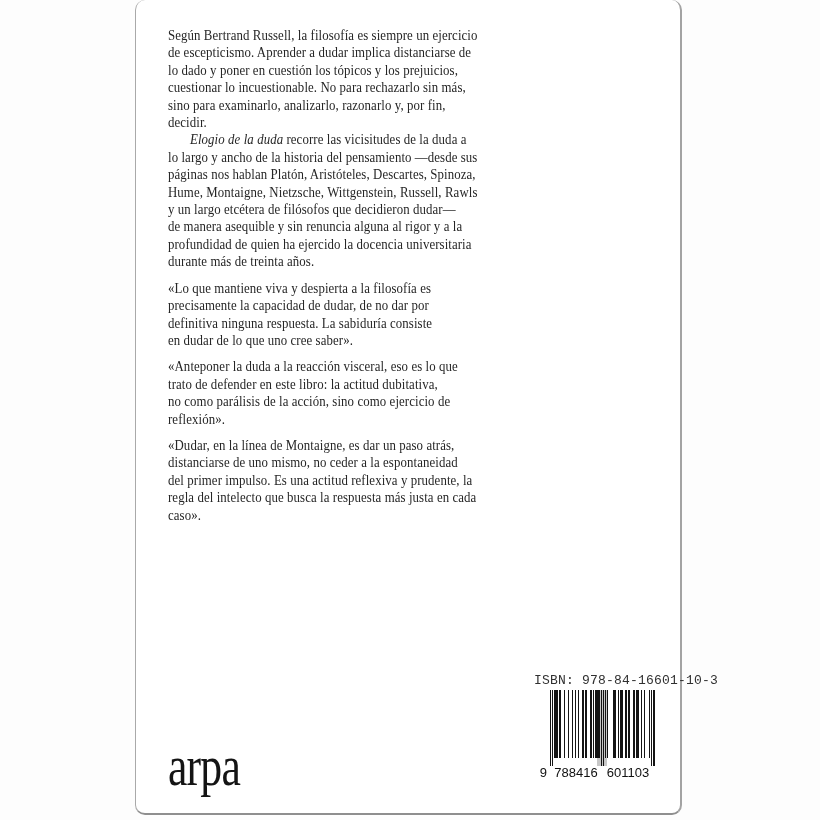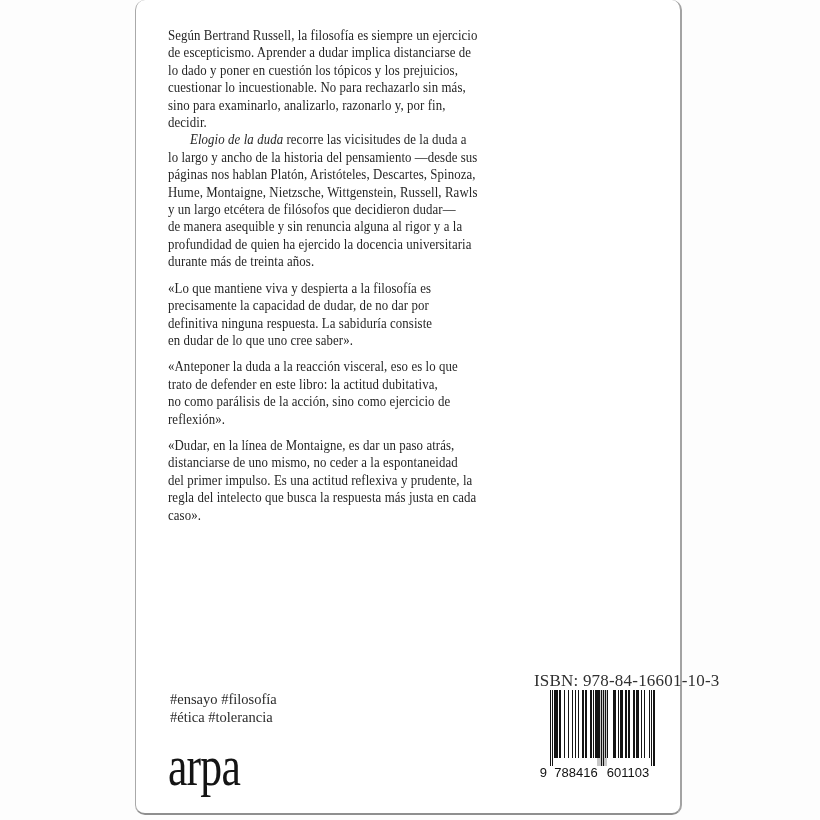--- a/index.html
+++ b/index.html
@@ -21,21 +21,21 @@
   .hashtags{
     position:absolute;left:34px;top:690px;font-size:14.5px;line-height:18px;color:#2b2b2b;
   }
   .logo{
     position:absolute;left:32px;top:738px;font-size:56px;line-height:56px;color:#141414;
     transform:scaleX(0.78);transform-origin:0 0;letter-spacing:-1px;
   }
   .barcode-block{
     position:absolute;left:398px;top:674px;width:126px;text-align:center;
   }
-  .isbn{font-size:17px;line-height:13px;color:#303030;letter-spacing:0.2px;white-space:nowrap;}
+  .isbn{font-size:13px;line-height:13px;color:#303030;letter-spacing:0.2px;white-space:nowrap;font-family:Liberation Mono, monospace;}
   .barcode-block svg{display:block;margin:3px auto 0;}
   .bc-digit{font-family:"Liberation Sans","DejaVu Sans",sans-serif;font-size:13px;fill:#111;}
   .scan-band{fill:#c7c7c7;}
   .bar{fill:#141414;}
 </style>
 </head>
 <body>
 
 <div class="stage">
   <div class="cover">
@@ -63,24 +63,20 @@
 trato de defender en este libro: la actitud dubitativa,
 no como parálisis de la acción, sino como ejercicio de
 reflexión».</p>
       <p class="para quote">«Dudar, en la línea de Montaigne, es dar un paso atrás,
 distanciarse de uno mismo, no ceder a la espontaneidad
 del primer impulso. Es una actitud reflexiva y prudente, la
 regla del intelecto que busca la respuesta más justa en cada
 caso».</p>
     </div>
 
-    <div class="hashtags">
-      <div>#ensayo #filosofía</div>
-      <div>#ética #tolerancia</div>
-    </div>
 
     <div class="logo">arpa</div>
 
     <div class="barcode-block">
       <div class="isbn">ISBN: 978-84-16601-10-3</div>
       <svg id="ean-svg" width="118" height="90" viewBox="0 0 118 90" shape-rendering="crispEdges">
         <rect class="scan-band" x="59" y="0" width="10" height="76"></rect>
         <g id="ean-bars">
             <rect x="12.00" y="0" width="1.10" height="76" class="bar"></rect>
             <rect x="14.20" y="0" width="1.10" height="76" class="bar"></rect>

